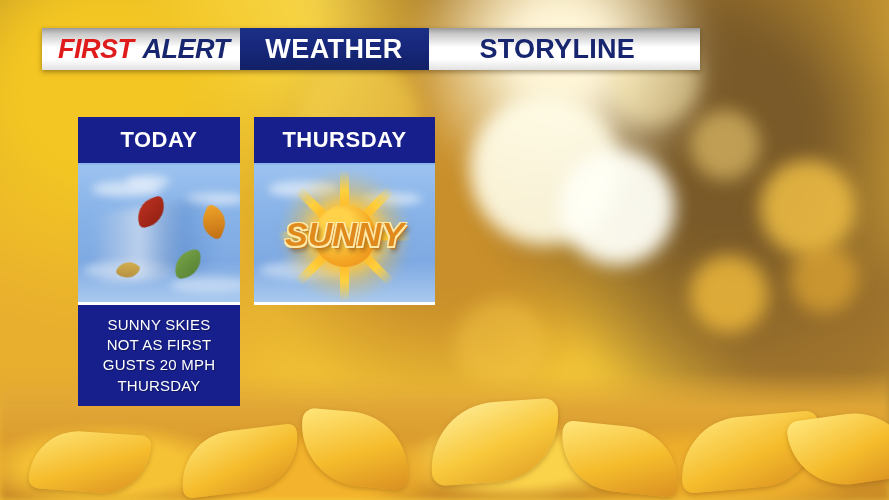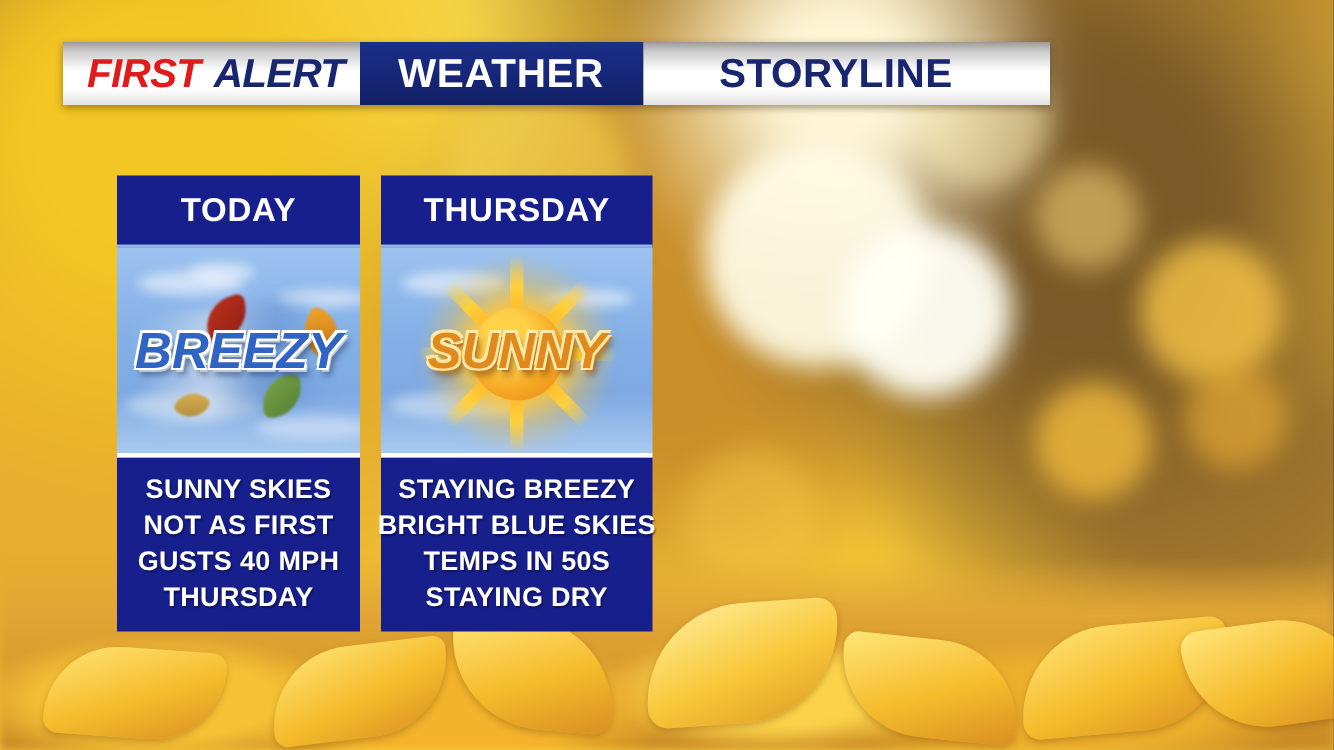--- a/index.html
+++ b/index.html
@@ -186,21 +186,21 @@
       2px 3px 0 #c9781a, 3px 5px 5px rgba(90,45,5,.6);
     position:relative; z-index:3;
   }
 
   
   .panel-text{
     background:#171f8c; padding:10px 6px 11px 6px;
     display:flex; flex-direction:column; align-items:center; gap:1px;
   }
   .panel-text div{
-    color:#ffffff; font-weight:bold; font-size:18px;
+    color:#ffffff; font-weight:normal; font-size:15px;
     letter-spacing:.2px; line-height:1.28; white-space:nowrap;
     text-shadow:1px 1px 1px rgba(0,0,0,.35);
   }
 </style>
 </head>
 <body>
 
 <div id="bg">
   <div class="bg-base"></div>
   <div class="bg-bokeh b1"></div>
@@ -243,26 +243,25 @@
     <div class="cloud c1"></div>
     <div class="cloud c2"></div>
     <div class="cloud c3"></div>
     <div class="cloud c4"></div>
     <div class="cloud c5"></div>
     <div class="windswirl"></div>
     <div class="bleaf bl1"></div>
     <div class="bleaf bl2"></div>
     <div class="bleaf bl3"></div>
     <div class="bleaf bl4"></div>
-    <div class="art-word word-breezy">BREEZY</div>
   </div>
   <div class="panel-text">
     <div>SUNNY SKIES</div>
     <div>NOT AS FIRST</div>
-    <div>GUSTS 40 MPH</div>
+    <div>GUSTS 20 MPH</div>
     <div>THURSDAY</div>
   </div>
 </div>
 
 <div class="panel" id="panel-thursday">
   <div class="panel-head">
     <span>THURSDAY</span>
   </div>
   <div class="panel-art">
     <div class="cloud c1"></div>
@@ -275,19 +274,13 @@
       <div class="ray" style="transform:rotate(90deg) translateY(-34px)"></div>
       <div class="ray" style="transform:rotate(135deg) translateY(-34px)"></div>
       <div class="ray" style="transform:rotate(180deg) translateY(-34px)"></div>
       <div class="ray" style="transform:rotate(225deg) translateY(-34px)"></div>
       <div class="ray" style="transform:rotate(270deg) translateY(-34px)"></div>
       <div class="ray" style="transform:rotate(315deg) translateY(-34px)"></div>
       <div class="sun-disc"></div>
     </div>
     <div class="art-word word-sunny">SUNNY</div>
   </div>
-  <div class="panel-text">
-    <div>STAYING BREEZY</div>
-    <div>BRIGHT BLUE SKIES</div>
-    <div>TEMPS IN 50S</div>
-    <div>STAYING DRY</div>
-  </div>
 </div>
 
 </body></html>

